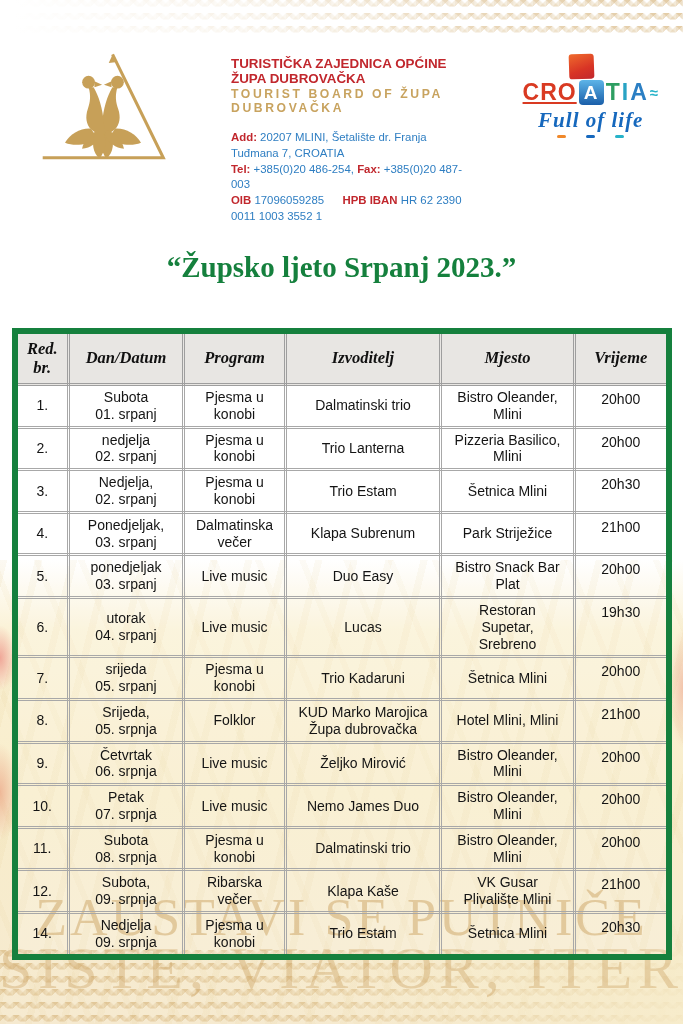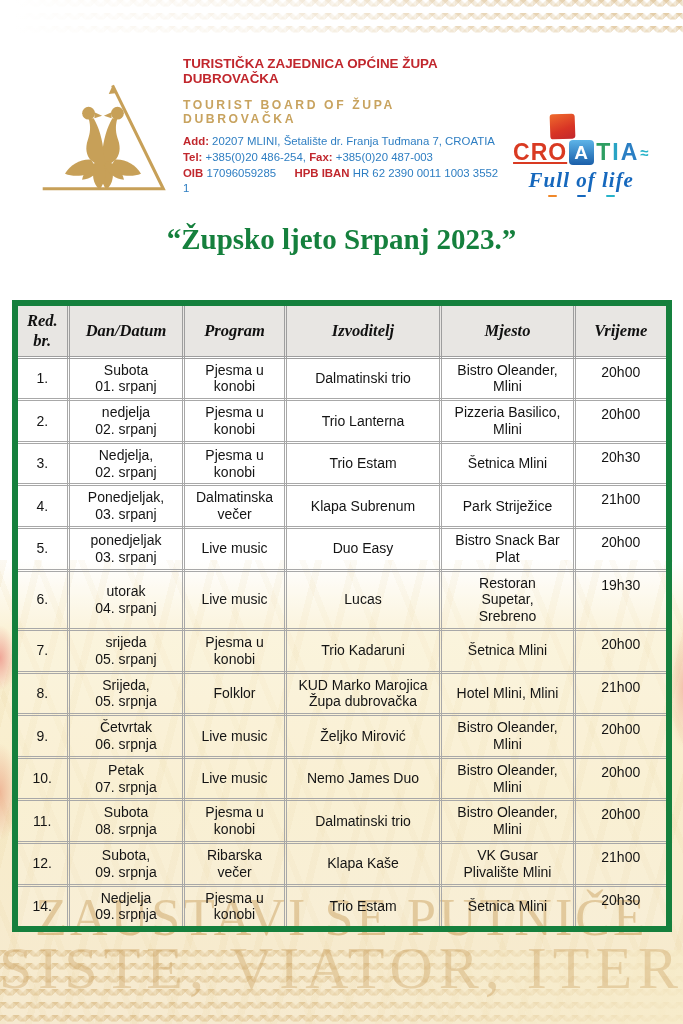--- a/index.html
+++ b/index.html
@@ -36,26 +36,26 @@
   .bg-zz-bottom-fade{top:950px;height:74px;
     background:linear-gradient(270deg, rgba(247,236,202,.85), rgba(247,236,202,.1) 55%, rgba(247,236,202,0) 80%);}
   .wm{position:absolute;z-index:1;left:-24px;right:-24px;text-align:center;white-space:nowrap;
       font-family:"Liberation Serif", serif;pointer-events:none;}
   .wm-1{top:888px;font-size:52px;letter-spacing:3px;color:rgba(203,161,93,.60);}
   .wm-2{top:934px;font-size:60px;letter-spacing:6px;color:rgba(199,156,88,.36);}
 
   .content{position:relative;z-index:2;}
 
   
-  .letterhead{display:flex;align-items:flex-end;padding:46px 24px 0 36px;}
+  .letterhead{display:flex;align-items:flex-start;padding:46px 24px 0 36px;gap:48px;}
   .org-logo{flex:0 0 auto;width:134px;height:116px;margin-top:4px;}
   .lh-center{margin-left:13px;padding-top:10px;width:330px;}
   .org-hr{color:#c1272d;font-weight:bold;font-size:13.4px;line-height:1.15;}
-  .org-en{color:#c8a35f;font-weight:bold;font-size:12.2px;letter-spacing:2.6px;line-height:1.2;margin-top:11px;}
-  .contact{margin-top:7px;font-size:11.4px;line-height:1.38;color:#2e7ec2;}
+  .org-en{color:#c8a35f;font-weight:bold;font-size:12.2px;letter-spacing:2.6px;line-height:1.2;margin-top:0;}
+  .contact{margin-top:14px;font-size:11.4px;line-height:1.38;color:#2e7ec2;}
   .lbl{color:#c1272d;font-weight:bold;}
   .val{color:#2e7ec2;}
   .gap{display:inline-block;width:12px;}
   
   .croatia-logo{margin-left:auto;width:160px;text-align:center;padding-top:8px;}
   .cro-square{width:25px;height:25px;margin:0 auto 1px 46px;border-radius:3px;
     background:linear-gradient(160deg,#ef6b2d 0%, #d83425 60%, #c1272d 100%);transform:rotate(-2deg);}
   .cro-word{display:flex;justify-content:center;align-items:center;gap:1px;
     font-weight:bold;font-size:23px;letter-spacing:1px;line-height:1;}
   .cro-cro{color:#d93a22;text-decoration:underline;}

